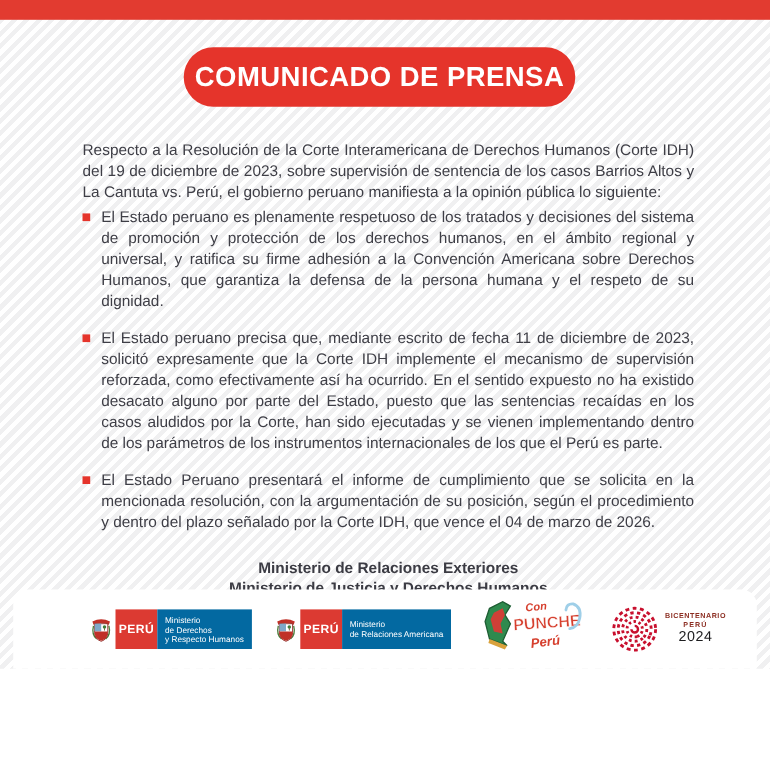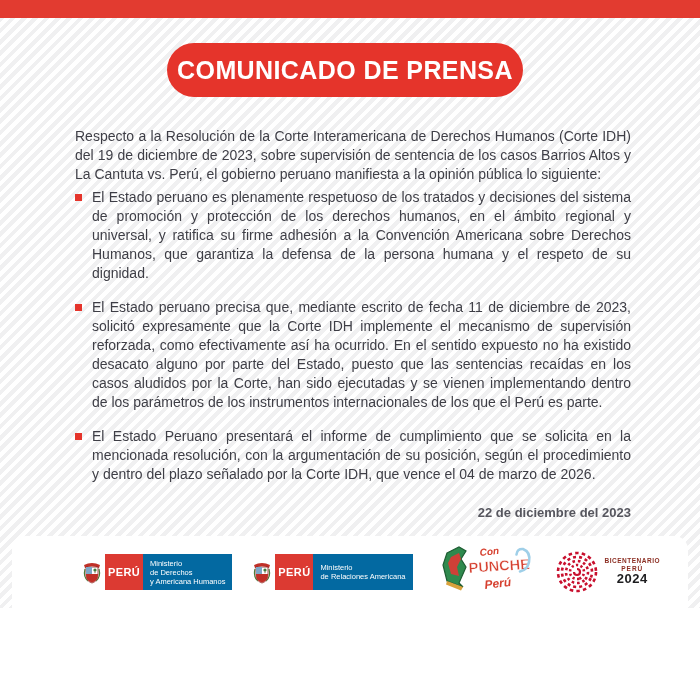--- a/index.html
+++ b/index.html
@@ -51,21 +51,21 @@
     height:36px; background:#0369a1; color:#fff; font-size:7.5px; line-height:9px;
     display:flex; flex-direction:column; justify-content:center; padding:0 7px;
     white-space:nowrap;
   }
   .punche-logo{ width:102px; height:58px; }
   .bicent-logo{ display:flex; align-items:center; gap:6px; }
   .bicent-spiral{ width:44px; height:44px; }
   .bicent-text{ display:flex; flex-direction:column; align-items:center; line-height:1.15; }
   .bicent-line1{ font-size:6.5px; font-weight:bold; letter-spacing:0.5px; color:#8c2e22; }
   .bicent-line2{ font-size:6.5px; font-weight:bold; letter-spacing:1px; color:#8c2e22; }
-  .bicent-year{ font-size:13px; font-weight:bold; color:#1d1d1f; letter-spacing:0.5px; }
+  .bicent-year{ font-size:13px; font-weight:normal; color:#1d1d1f; letter-spacing:0.5px; }
 
   svg text{ font-family:"Liberation Sans", sans-serif; }
 </style>
 </head>
 <body>
 
 <div class="page">
 
   <div class="top-bar"></div>
 
@@ -84,20 +84,24 @@
     <div class="bullet-item">
       <span class="bullet-square"></span>
       <span>El Estado peruano precisa que, mediante escrito de fecha 11 de diciembre de 2023, solicitó expresamente que la Corte IDH implemente el mecanismo de supervisión reforzada, como efectivamente así ha ocurrido. En el sentido expuesto no ha existido desacato alguno por parte del Estado, puesto que las sentencias recaídas en los casos aludidos por la Corte, han sido ejecutadas y se vienen implementando dentro de los parámetros de los instrumentos internacionales de los que el Perú es parte.</span>
     </div>
 
     <div class="bullet-item">
       <span class="bullet-square"></span>
       <span>El Estado Peruano presentará el informe de cumplimiento que se solicita en la mencionada resolución, con la argumentación de su posición, según el procedimiento y dentro del plazo señalado por la Corte IDH, que vence el 04 de marzo de 2026.</span>
     </div>
 
+    <div class="signature">
+      <div>Ministerio de Relaciones Exteriores</div>
+      <div>Ministerio de Justicia y Derechos Humanos</div>
+    </div>
 
     <div class="date-line">22 de diciembre del 2023</div>
   </div>
 
   <div class="footer-card">
 
     <div class="gov-logo">
       <svg class="escudo" viewBox="0 0 20 26">
         <path d="M3,10 Q1,18 6,22" stroke="#4a7d3a" fill="none" stroke-width="1.2"></path>
         <path d="M17,10 Q19,18 14,22" stroke="#4a7d3a" fill="none" stroke-width="1.2"></path>
@@ -105,21 +109,21 @@
         <path d="M4,8 h12 v8 q0,6 -6,8 q-6,-2 -6,-8 Z" fill="#ffffff" stroke="#8b2420" stroke-width="0.8"></path>
         <rect x="4" y="8" width="6" height="7" fill="#7fa8c9"></rect>
         <path d="M4,15 h12 v1 q0,6 -6,7.5 q-6,-1.5 -6,-7.5 Z" fill="#c03028"></path>
         <circle cx="13" cy="11" r="1.6" fill="#3f7d3a"></circle>
         <rect x="12.6" y="12.2" width="0.8" height="2" fill="#6b4a2a"></rect>
       </svg>
       <div class="peru-box">PERÚ</div>
       <div class="gray-box">
         <span>Ministerio</span>
         <span>de Derechos</span>
-        <span>y Americana Humanos</span>
+        <span>y Respecto Humanos</span>
       </div>
     </div>
 
     <div class="gov-logo">
       <svg class="escudo" viewBox="0 0 20 26">
         <path d="M3,10 Q1,18 6,22" stroke="#4a7d3a" fill="none" stroke-width="1.2"></path>
         <path d="M17,10 Q19,18 14,22" stroke="#4a7d3a" fill="none" stroke-width="1.2"></path>
         <path d="M2,6 Q10,2 18,6 L17,9 Q10,5.5 3,9 Z" fill="#c03028"></path>
         <path d="M4,8 h12 v8 q0,6 -6,8 q-6,-2 -6,-8 Z" fill="#ffffff" stroke="#8b2420" stroke-width="0.8"></path>
         <rect x="4" y="8" width="6" height="7" fill="#7fa8c9"></rect>

